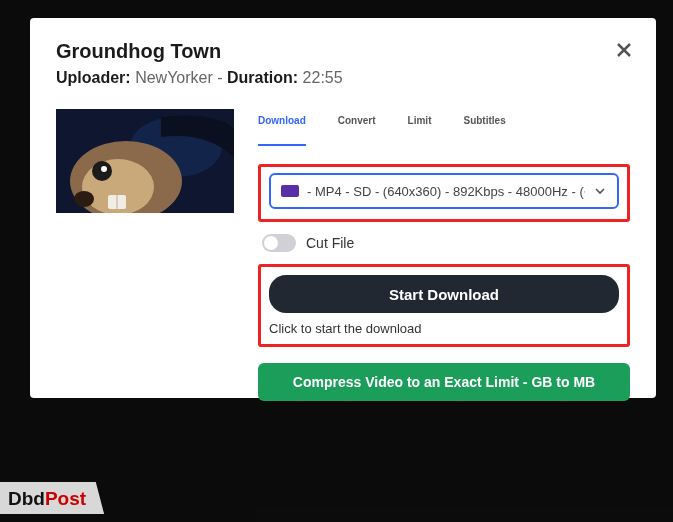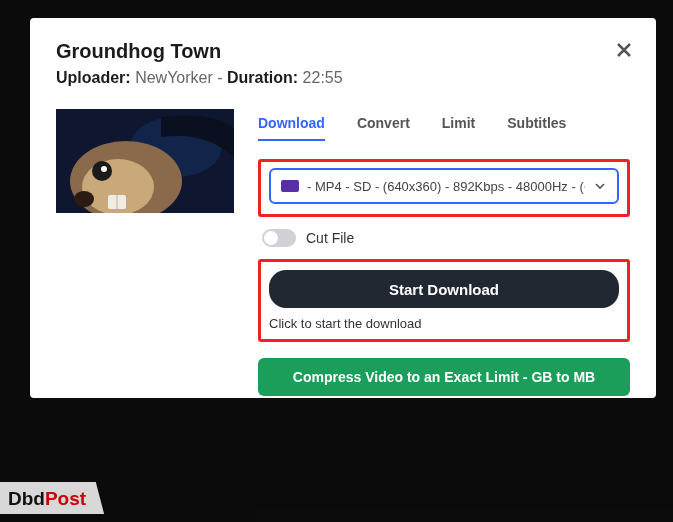--- a/index.html
+++ b/index.html
@@ -48,23 +48,23 @@
     position: relative;
   }
   .thumb svg { width: 100%; height: 100%; display: block; }
   .right-col { flex: 1; min-width: 0; }
   .tabs {
     display: flex; gap: 32px;
     padding: 6px 0 10px 0;
     margin-bottom: 8px;
   }
   .tab {
-    font-size: 14px; font-weight: 600; color: #555;
-    cursor: pointer;
-    padding-bottom: 8px;
+    font-size: 10px; font-weight: 600; color: #555;
+    cursor: pointer;
+    padding-bottom: 18px;
     text-align: center;
   }
   .tab.active {
     color: #3366ff;
     border-bottom: 2px solid #3366ff;
   }
   .box-format {
     border: 3px solid #e22;
     border-radius: 3px;
     padding: 6px 8px 10px 8px;

